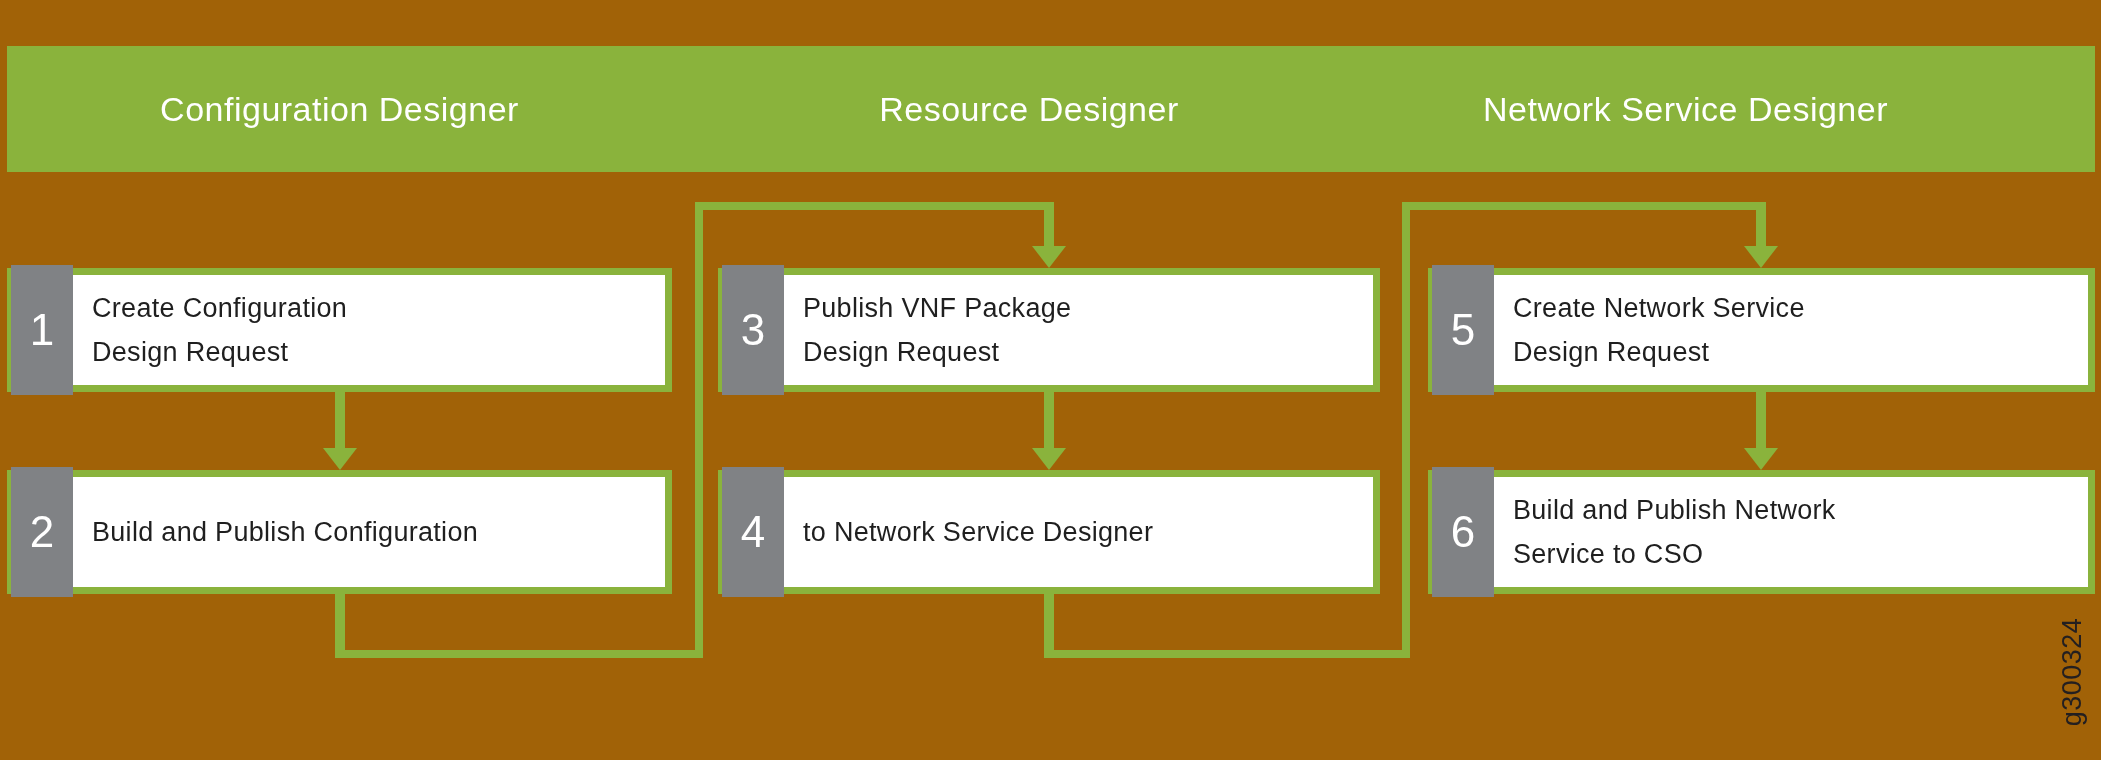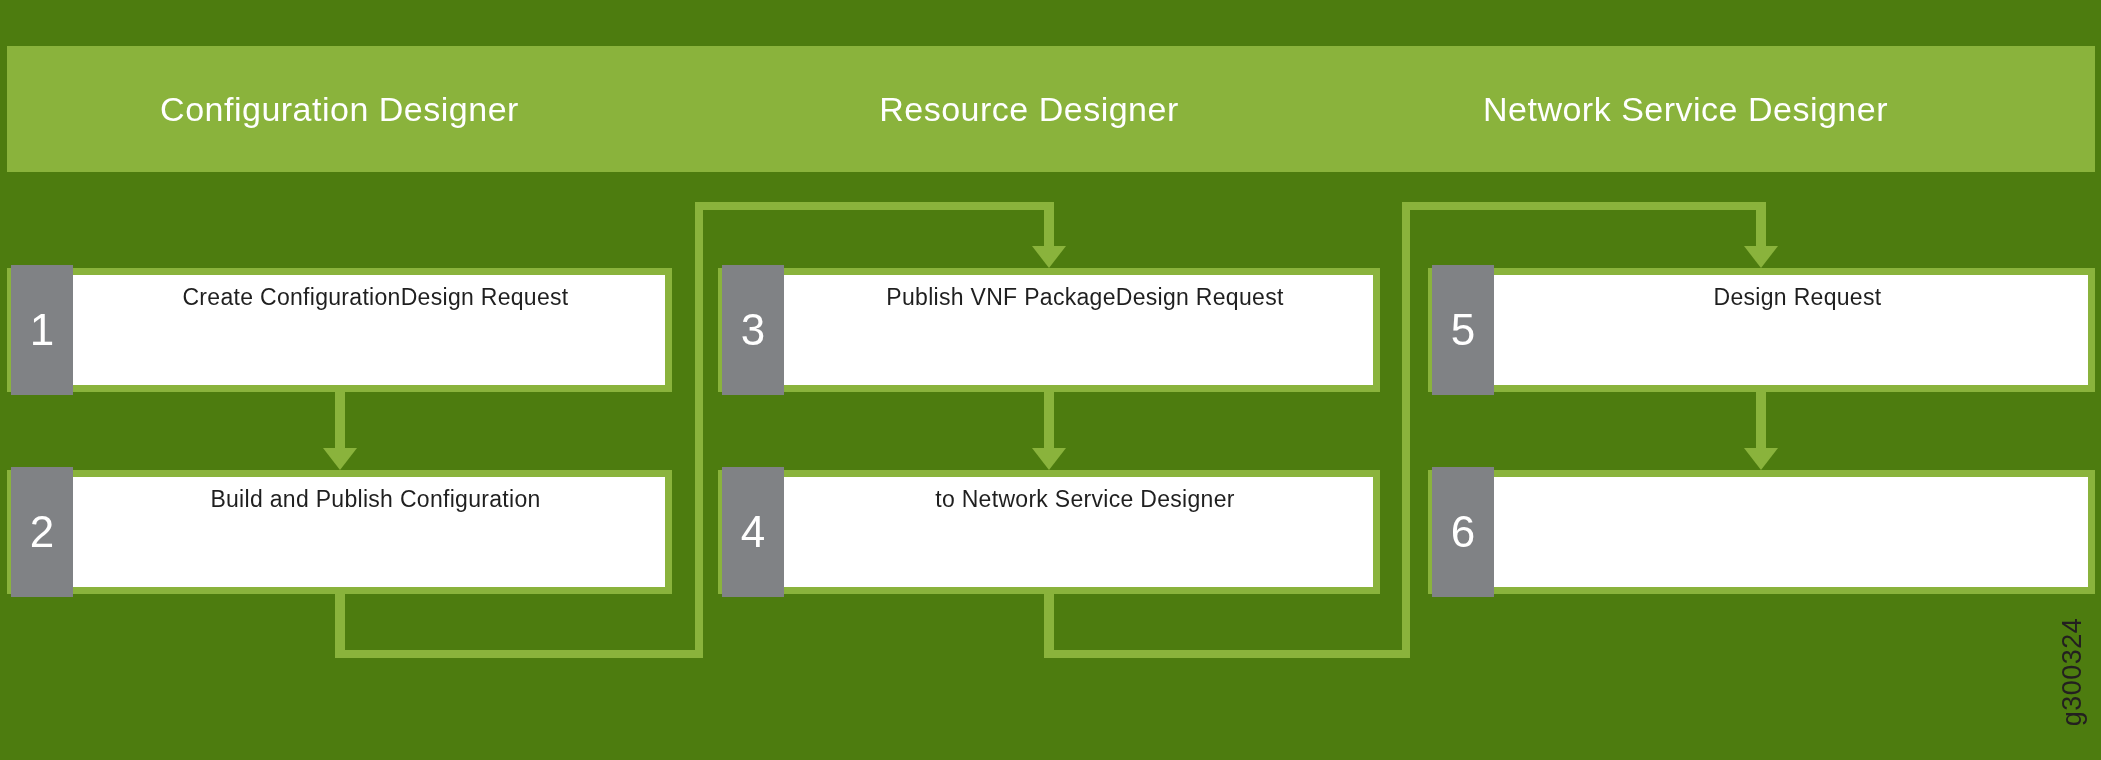--- a/index.html
+++ b/index.html
@@ -6,21 +6,21 @@
     --green: #8ab33c;
     --gray: #808285;
     --text: #1f1f1f;
     --white: #ffffff;
   }
   html, body { margin: 0; padding: 0; background: #ffffff; }
   .canvas {
     position: relative;
     width: 2101px;
     height: 760px;
-    background: #4d7c0f;
+    background: #a16207;
     font-family: "Liberation Sans", sans-serif;
     overflow: hidden;
   }
 
   
   .header-bar {
     position: absolute;
     left: 7px; top: 46px;
     width: 2088px; height: 126px;
     background: var(--green);
@@ -57,23 +57,23 @@
     width: 62px; height: 130px;
     background: var(--gray);
     display: flex; align-items: center; justify-content: center;
     color: var(--white);
     font-size: 44px;
     z-index: 2;
   }
   .box-text {
     position: absolute;
     left: 78px; right: 6px; top: 0; bottom: 0;
-    display: flex; flex-direction: row; justify-content: center;
+    display: flex; flex-direction: column; justify-content: center;
     color: var(--text);
-    font-size: 23px;
+    font-size: 27px;
     line-height: 44px;
     letter-spacing: 0.3px;
     white-space: nowrap;
   }
 
   
   .line { position: absolute; background: var(--green); }
   .arrow-head {
     position: absolute;
     width: 0; height: 0;
@@ -155,26 +155,31 @@
   <div class="box row2 colB">
     <div class="num-tab">4</div>
     <div class="box-text">
       <div>to Network Service Designer</div>
     </div>
   </div>
 
   <div class="box row1 colC">
     <div class="num-tab">5</div>
     <div class="box-text">
+      <div>Create Network Service</div>
       <div>Design Request</div>
     </div>
   </div>
 
   <div class="box row2 colC">
     <div class="num-tab">6</div>
+    <div class="box-text">
+      <div>Build and Publish Network</div>
+      <div>Service to CSO</div>
+    </div>
   </div>
 
   <div class="line shaft-a1"></div>
   <div class="arrow-head head-a1"></div>
   <div class="line shaft-a2"></div>
   <div class="arrow-head head-a2"></div>
   <div class="line shaft-a3"></div>
   <div class="arrow-head head-a3"></div>
 
   <div class="line loop1-vdown"></div>

